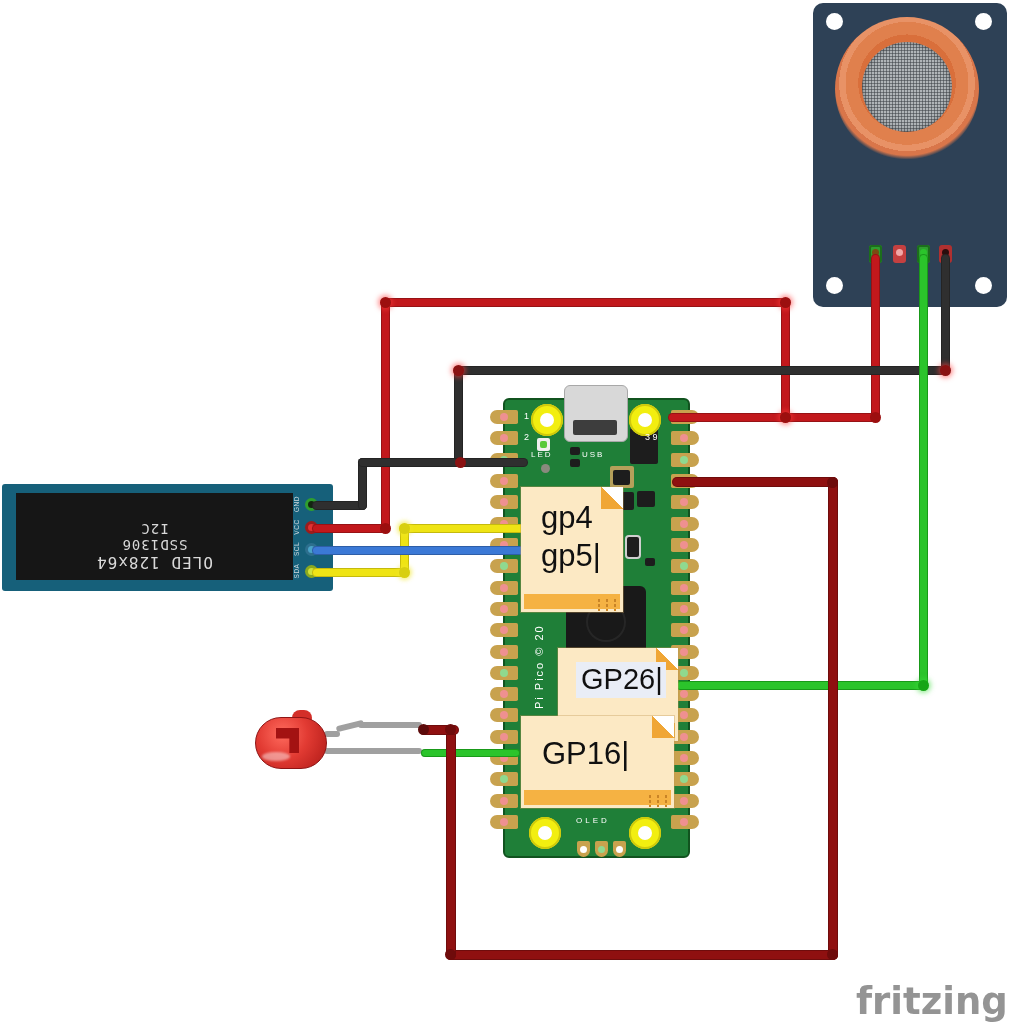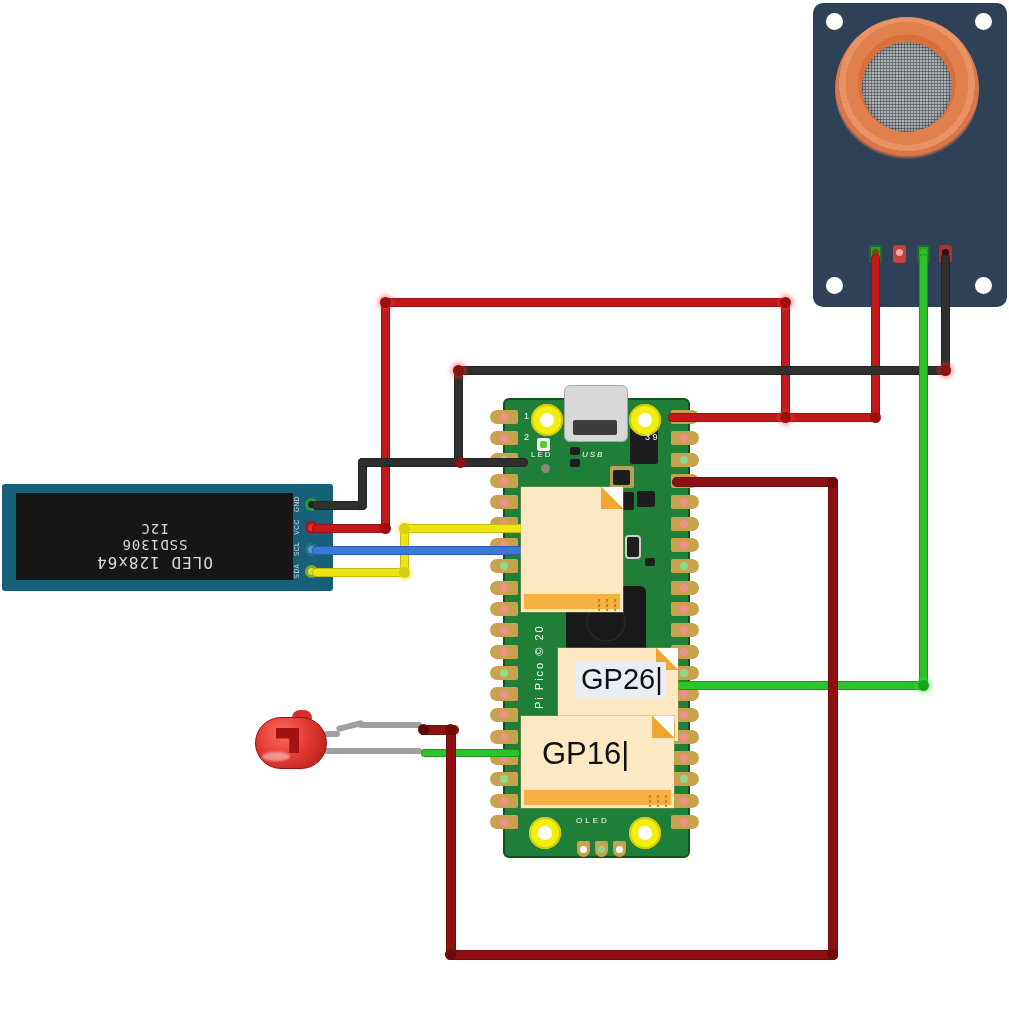--- a/index.html
+++ b/index.html
@@ -263,21 +263,21 @@
       <div class="mh"></div>
     </div>
 
   <div class="silk" style="left:524px;top:411px;font-size:9px;">1</div>
   <div class="silk" style="left:524px;top:432px;font-size:9px;">2</div>
   <div class="silk" style="left:645px;top:432px;font-size:9px;">3 9</div>
 
   <div class="chip" style="left:537px;top:438px;width:13px;height:13px;background:#efefef;z-index:12;"></div>
   <div class="chip" style="left:540px;top:441px;width:7px;height:7px;background:#58c93a;z-index:13;"></div>
   <div class="silk" style="left:531px;top:450px;font-size:8px;letter-spacing:2px;">LED</div>
-  <div class="silk" style="left:582px;top:450px;font-size:8px;letter-spacing:2px;font-style:italic;">USB</div>
+  <div class="silk" style="left:582px;top:450px;font-size:8px;letter-spacing:2px;">USB</div>
   <div class="chip" style="left:541px;top:464px;width:9px;height:9px;border-radius:50%;background:#8a8a7e;"></div>
 
   <div class="chip" style="left:630px;top:428px;width:28px;height:36px;"></div>
   <div class="chip" style="left:570px;top:447px;width:10px;height:8px;"></div>
   <div class="chip" style="left:570px;top:459px;width:10px;height:8px;"></div>
   <div class="tanpad" style="left:610px;top:466px;width:24px;height:22px;"></div>
   <div class="chip" style="left:613px;top:470px;width:17px;height:15px;"></div>
   <div class="chip" style="left:610px;top:492px;width:24px;height:18px;"></div>
   <div class="chip" style="left:637px;top:491px;width:18px;height:16px;"></div>
   <div class="chip" style="left:627px;top:537px;width:12px;height:20px;box-shadow:0 0 0 2px #cfcfcf;"></div>
@@ -353,29 +353,34 @@
   <div class="dot" style="left:827px;top:949px;background:#6e0b0b;"></div>
   <div class="dot" style="left:445px;top:949px;background:#6e0b0b;"></div>
   <div class="dot" style="left:445px;top:724px;background:#6e0b0b;"></div>
   <div class="dot" style="left:418px;top:724px;background:#5c0a0a;"></div>
 
   <div class="note" style="left:521px;top:487px;width:102px;height:125px;">
     <div class="fold"></div>
     <div class="strip"></div>
     <div class="grid"></div>
   </div>
+  <div class="ntext" style="left:541px;top:499px;font-size:31px;line-height:38px;">
+    <div>gp4</div>
+    <div>gp5|</div>
+  </div>
 
   <div class="note" style="left:558px;top:648px;width:120px;height:93px;">
     <div class="fold"></div>
     <div class="strip"></div>
     <div class="grid"></div>
   </div>
   <div class="ntext" style="left:576px;top:663px;font-size:29px;"><span class="sel">GP26|</span></div>
 
   <div class="note" style="left:521px;top:716px;width:153px;height:92px;">
     <div class="fold"></div>
     <div class="strip"></div>
     <div class="grid"></div>
   </div>
   <div class="ntext" style="left:542px;top:736px;font-size:31px;"><span>GP16|</span></div>
 
+  <div id="watermark">fritzing</div>
 
 </div>
 
 </body></html>

